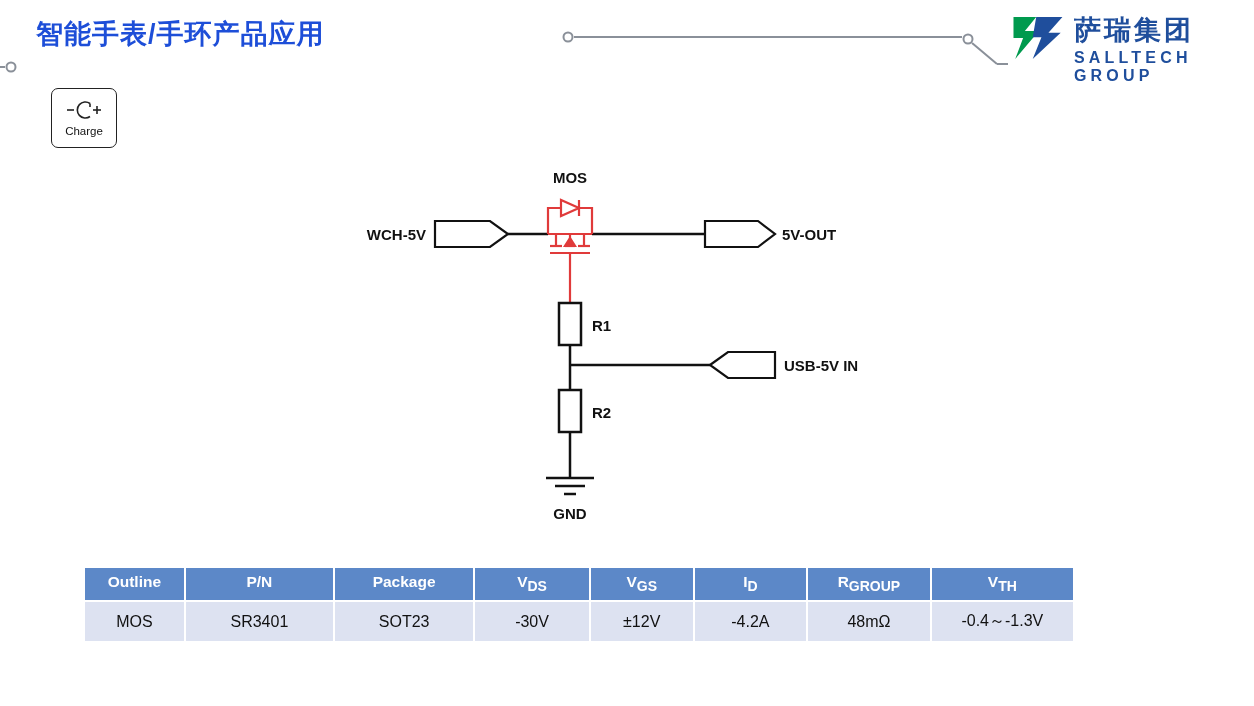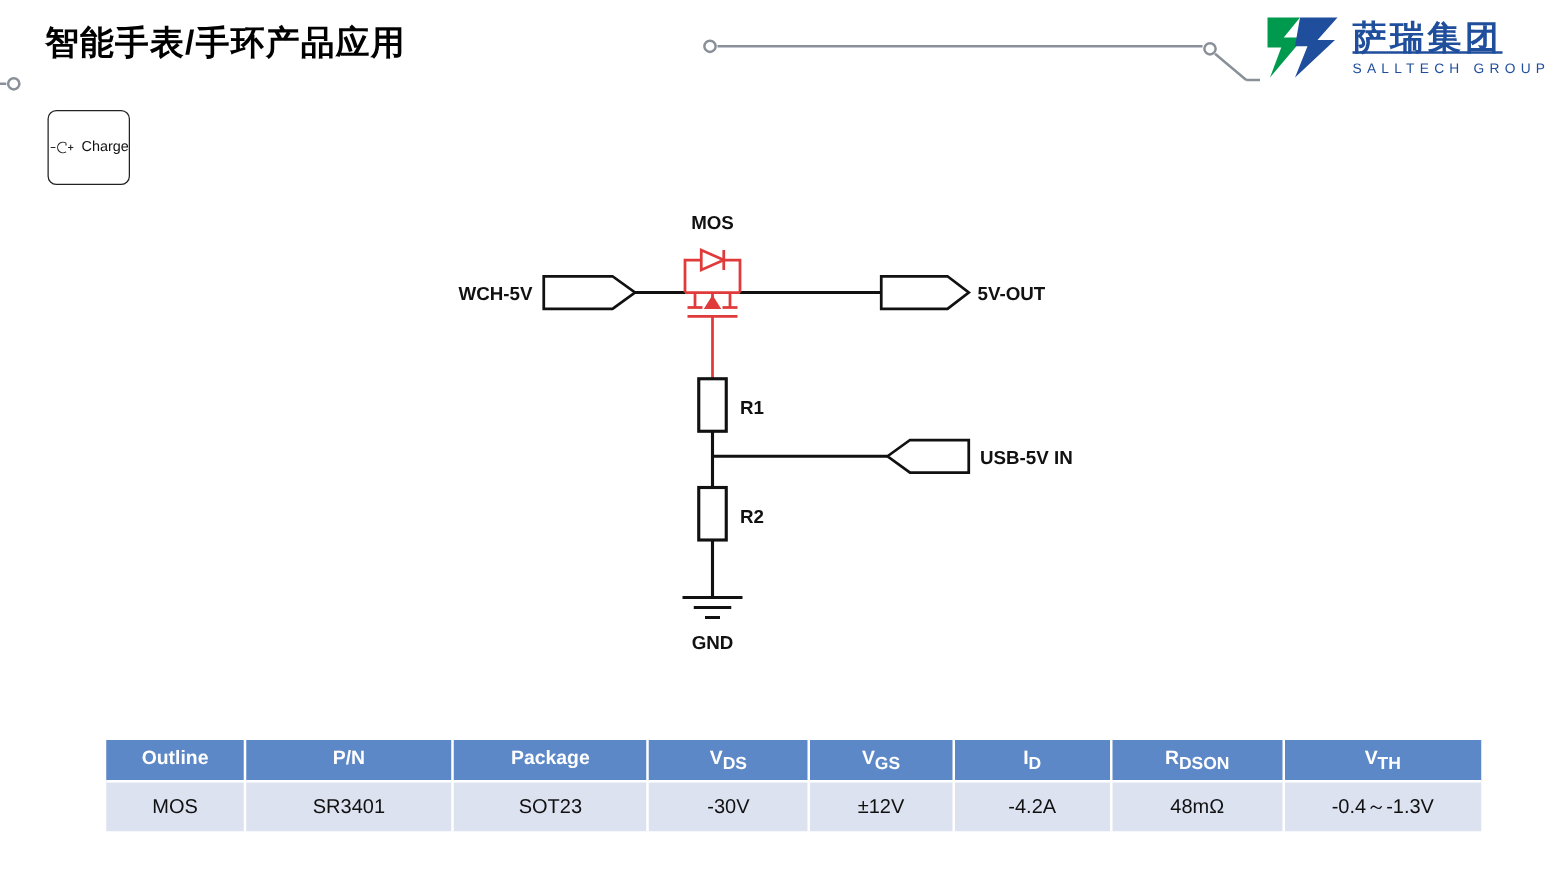--- a/index.html
+++ b/index.html
@@ -11,21 +11,21 @@
     height: 706px;
     background: #ffffff;
     overflow: hidden;
   }
   
   .page-title {
     position: absolute;
     left: 36px; top: 16px;
     font-size: 27px;
     font-weight: bold;
-    color: #000000;
+    color: #1d4ed8;
     letter-spacing: 1px;
   }
   .deco-svg {
     position: absolute;
     left: 0; top: 0;
     width: 1254px; height: 90px;
     pointer-events: none;
   }
   .logo {
     position: absolute;
@@ -34,39 +34,38 @@
     align-items: flex-start;
   }
   .logo-mark { width: 64px; height: 56px; margin-right: 8px; }
   .logo-text { padding-top: 4px; }
   .logo-name {
     font-size: 27px;
     font-weight: bold;
     color: #1f4e9c;
     letter-spacing: 3px;
     line-height: 1.2;
-    text-decoration: underline;
   }
   .logo-subtitle {
-    font-size: 11px;
-    font-weight: normal;
+    font-size: 16px;
+    font-weight: bold;
     color: #1f4e9c;
     letter-spacing: 4.2px;
     margin-top: 3px;
   }
   
   .charge-badge {
     position: absolute;
-    left: 38px; top: 88px;
+    left: 51px; top: 88px;
     width: 66px; height: 60px;
     border: 1.6px solid #222;
     border-radius: 7px;
     background: #fff;
     display: flex;
-    flex-direction: row;
+    flex-direction: column;
     align-items: center;
     justify-content: center;
     gap: 5px;
   }
   .charge-label { font-size: 11.5px; color: #111; }
   .section-heading {
     position: absolute;
     left: 128px; top: 102px;
     font-size: 21px;
     font-weight: bold;
@@ -80,22 +79,22 @@
   }
   .circuit-svg text {
     font-family: "Liberation Sans", "DejaVu Sans", sans-serif;
     font-weight: bold;
     font-size: 15px;
     fill: #111;
   }
   
   .spec-table {
     position: absolute;
-    left: 85px; top: 592px;
-    width: 1100px;
+    left: 85px; top: 568px;
+    width: 988px;
     border-collapse: collapse;
     table-layout: fixed;
     text-align: center;
   }
   .spec-table th {
     background: #5c88c8;
     color: #ffffff;
     font-size: 15.5px;
     font-weight: bold;
     height: 33px;
@@ -220,21 +219,21 @@
         <col style="width:14.4%">
     </colgroup>
     <thead>
       <tr>
         <th><span>Outline</span><sub></sub></th>
         <th><span>P/N</span><sub></sub></th>
         <th><span>Package</span><sub></sub></th>
         <th><span>V</span><sub>DS</sub></th>
         <th><span>V</span><sub>GS</sub></th>
         <th><span>I</span><sub>D</sub></th>
-        <th><span>R</span><sub>DSON</sub></th>
+        <th><span>R</span><sub>GROUP</sub></th>
         <th><span>V</span><sub>TH</sub></th>
       </tr>
     </thead>
     <tbody>
       <tr>
         <td>MOS</td>
         <td>SR3401</td>
         <td>SOT23</td>
         <td>-30V</td>
         <td>±12V</td>

